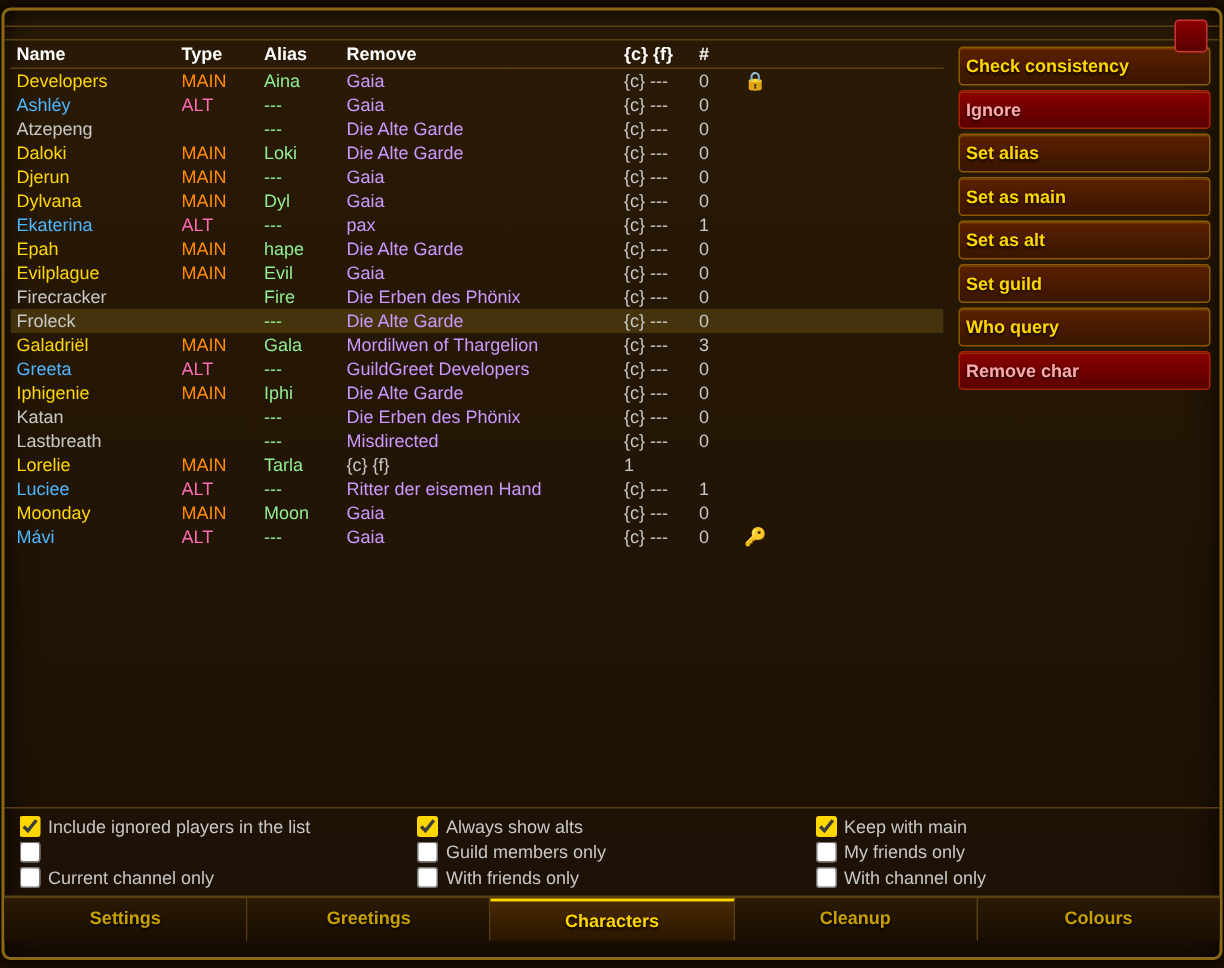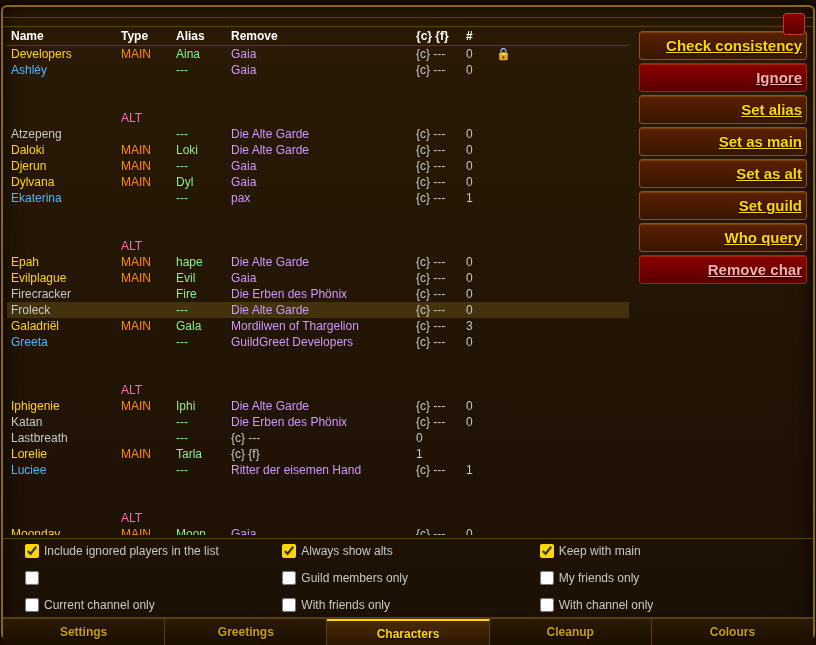--- a/index.html
+++ b/index.html
@@ -109,48 +109,47 @@
       font-size: 12px;
       overflow: hidden;
       text-overflow: ellipsis;
       white-space: nowrap;
     }
 
     .name-main { color: #ffd700; }
     .name-alt { color: #4db8ff; }
     .name-none { color: #c8c8c8; }
     .type-main { color: #ff8c00; }
-    .type-alt { color: #ff69b4; margin-top: 48px; }
+    .type-alt { color: #ff69b4; }
     .alias-col { color: #90ee90; }
     .guild-col { color: #cc99ff; }
     .misc-col { color: #c8c8c8; }
     .num-col { color: #c8c8c8; }
 
     .buttons-section {
       width: 180px;
       padding: 4px 6px;
       display: flex;
       flex-direction: column;
       gap: 3px;
     }
 
     .action-btn {
       width: 100%;
       padding: 5px 4px;
       border-radius: 3px;
       border: 1px solid #8b5a00;
       background: linear-gradient(180deg, #5a2000 0%, #3a1500 100%);
       color: #ffd700;
-      font-size: 15px;
+      font-size: 12px;
       font-weight: bold;
       cursor: pointer;
-      text-align: right;
+      text-align: left;
       text-shadow: 0 1px 2px #000;
       box-shadow: inset 0 1px rgba(255,200,0,0.2);
-      text-decoration: underline;
     }
 
     .action-btn.red {
       border: 1px solid #aa2200;
       background: linear-gradient(180deg, #8b0000 0%, #5a0000 100%);
       color: #ffaaaa;
     }
 
     .checkboxes-section {
       padding: 6px 10px;
@@ -172,20 +171,21 @@
       accent-color: #ffd700;
       width: 14px;
       height: 14px;
       cursor: pointer;
     }
 
     .tab-bar {
       display: flex;
       border-top: 2px solid #5a4010;
       background: #1a0e00;
+      justify-content: flex-end;
     }
 
     .tab {
       flex: 1;
       padding: 6px 4px;
       text-align: center;
       color: #c8a000;
       font-size: 12px;
       font-weight: bold;
       cursor: pointer;
@@ -361,20 +361,21 @@
     <span class="alias-col">---</span>
     <span class="guild-col">Die Erben des Phönix</span>
     <span class="misc-col">{c} ---</span>
     <span class="num-col">0</span>
     <span class="scroll-icon"></span>
   </div>
           <div class="table-row">
     <span class="name-none">Lastbreath</span>
     <span class=""></span>
     <span class="alias-col">---</span>
+    <span class="guild-col">Misdirected</span>
     <span class="misc-col">{c} ---</span>
     <span class="num-col">0</span>
     <span class="scroll-icon"></span>
   </div>
           <div class="table-row">
     <span class="name-main">Lorelie</span>
     <span class="type-main">MAIN</span>
     <span class="alias-col">Tarla</span>
     <span class="misc-col">{c} {f}</span>
     <span class="num-col">1</span>
@@ -415,21 +416,21 @@
         <button class="action-btn red">Ignore</button>
         <button class="action-btn">Set alias</button>
         <button class="action-btn">Set as main</button>
         <button class="action-btn">Set as alt</button>
         <button class="action-btn">Set guild</button>
         <button class="action-btn">Who query</button>
         <button class="action-btn red">Remove char</button>
       </div>
   </div>
 
-  <div class="checkboxes-section" id="checkboxes-section" style="display: grid; grid-template-columns: 1fr 1fr 1fr; gap: 13px 6px; padding: 5px 22px; border-top: 1px solid rgb(90, 64, 16);">
+  <div class="checkboxes-section" id="checkboxes-section" style="display: grid; grid-template-columns: 1fr 1fr 1fr; gap: 3px 6px; padding: 5px 10px; border-top: 1px solid rgb(90, 64, 16);">
   <div class="checkbox-item">
         <input type="checkbox" checked="" style="">
         <span>Include ignored players in the list</span>
       </div>
       <div class="checkbox-item">
         <input type="checkbox" checked="" style="">
         <span>Always show alts</span>
       </div>
       <div class="checkbox-item">
         <input type="checkbox" checked="" style="">

